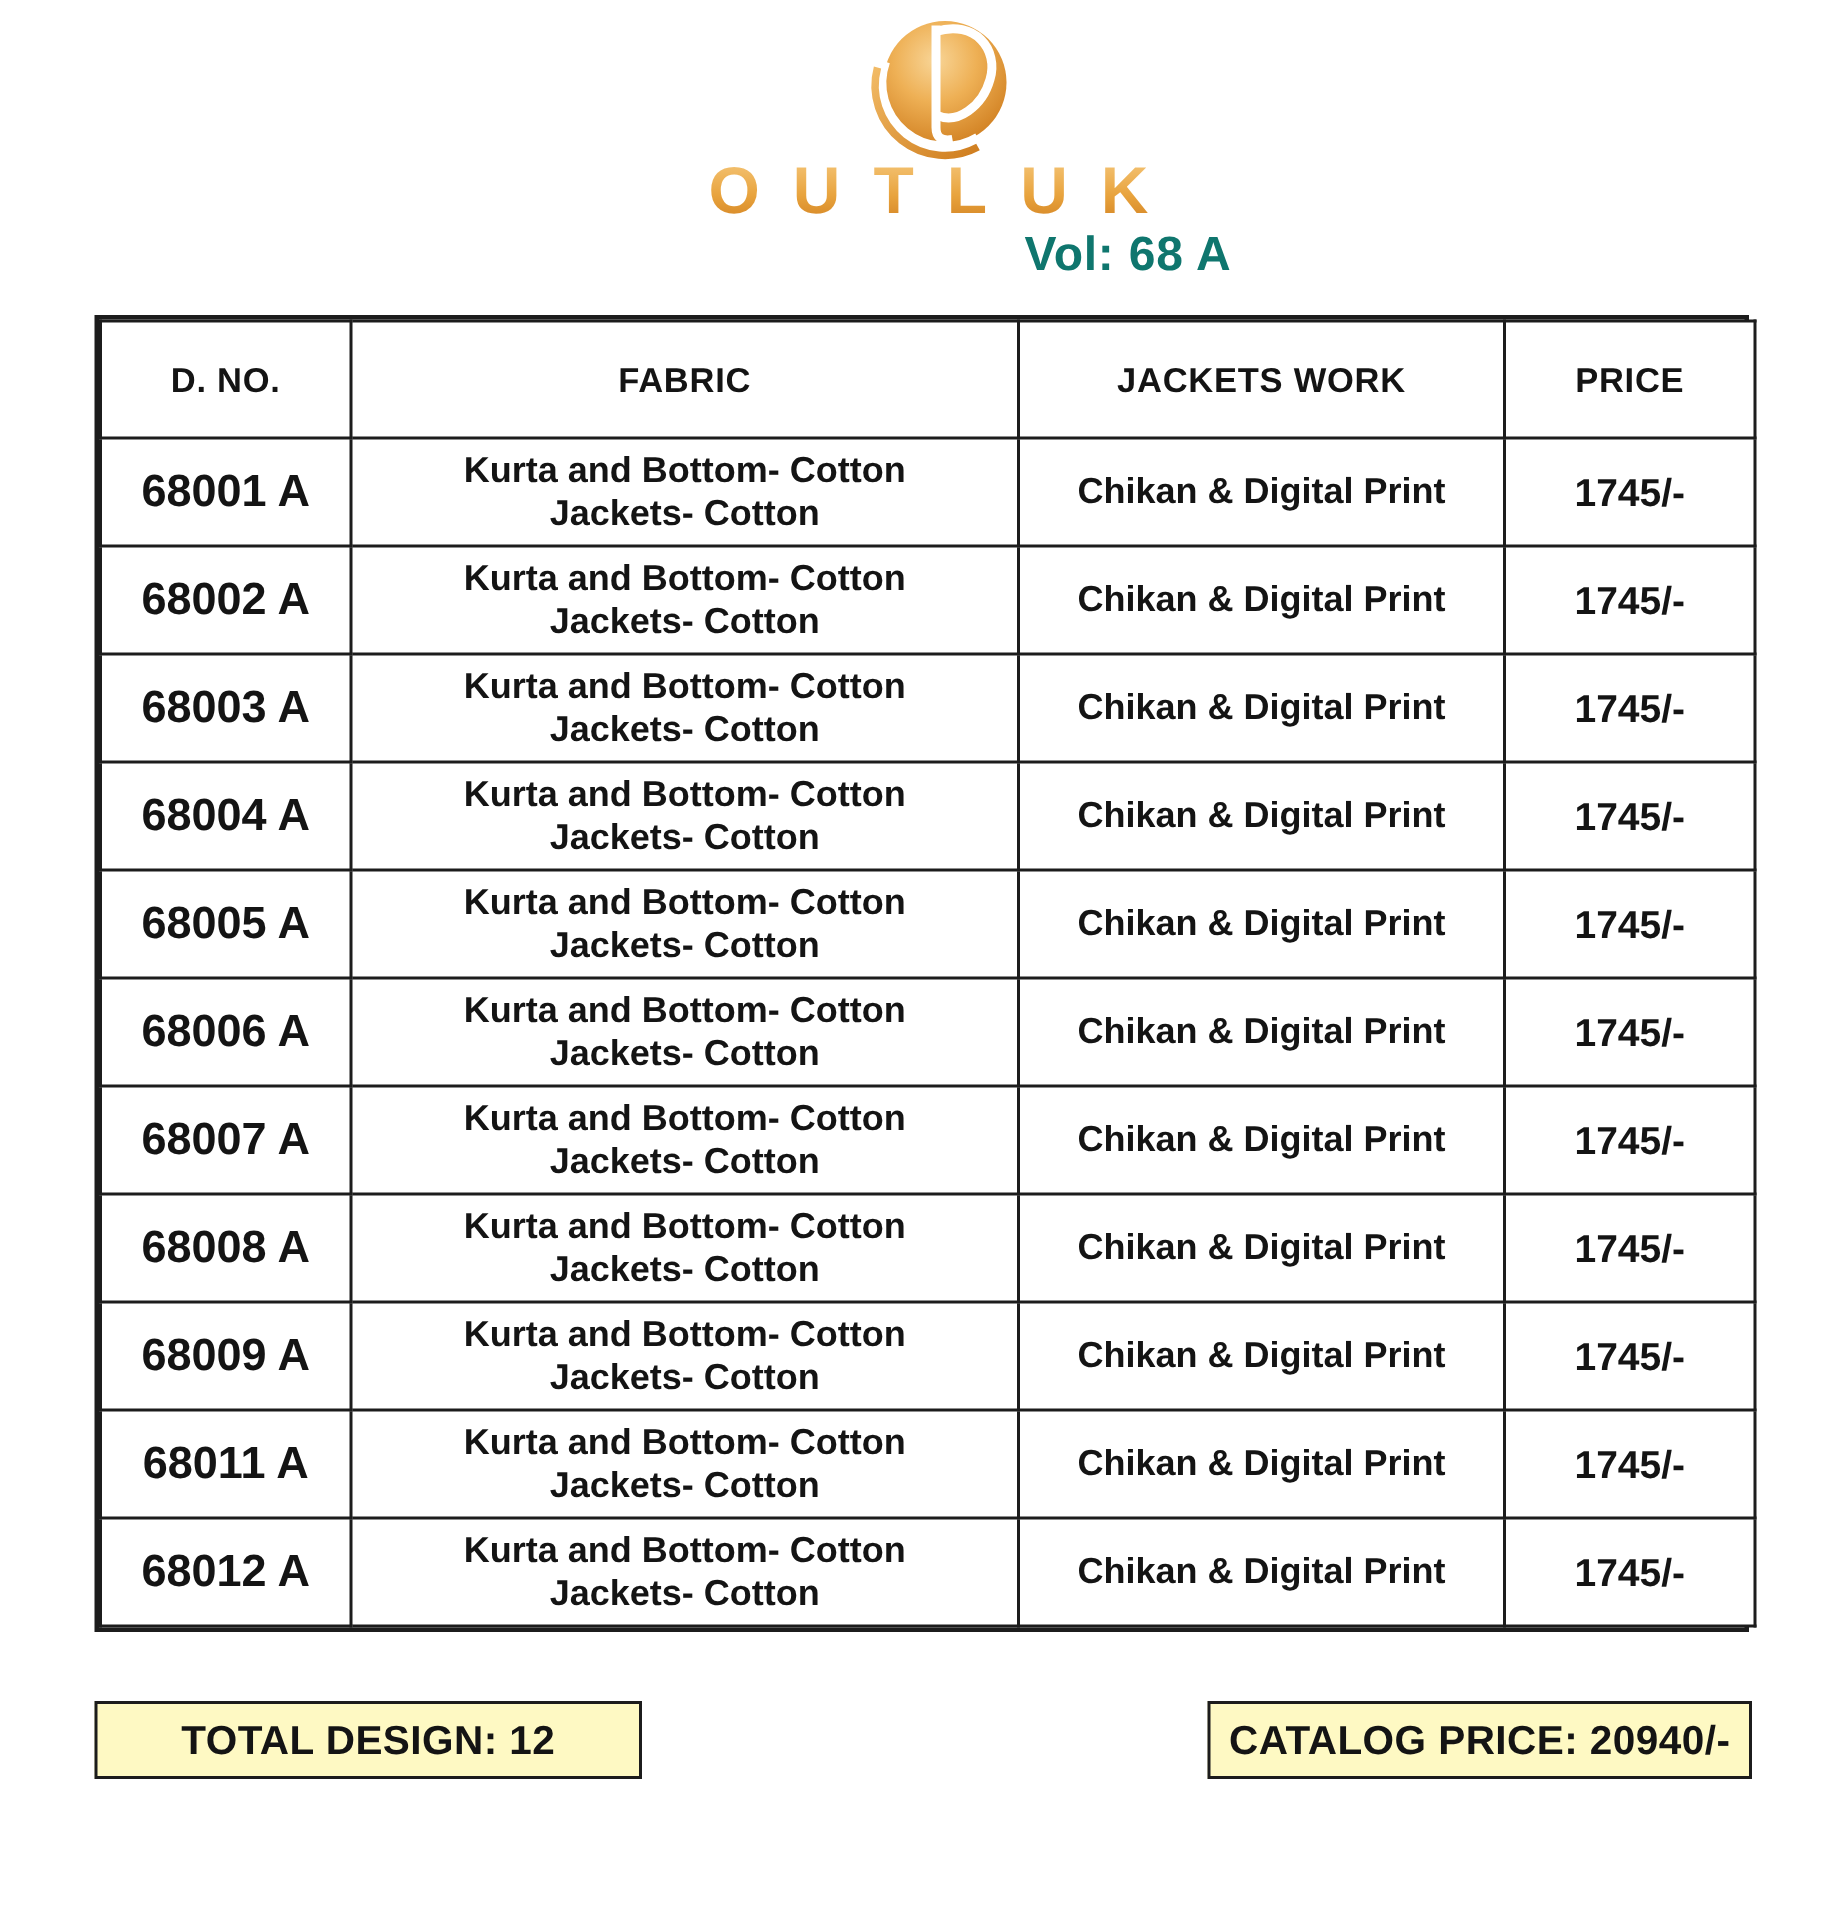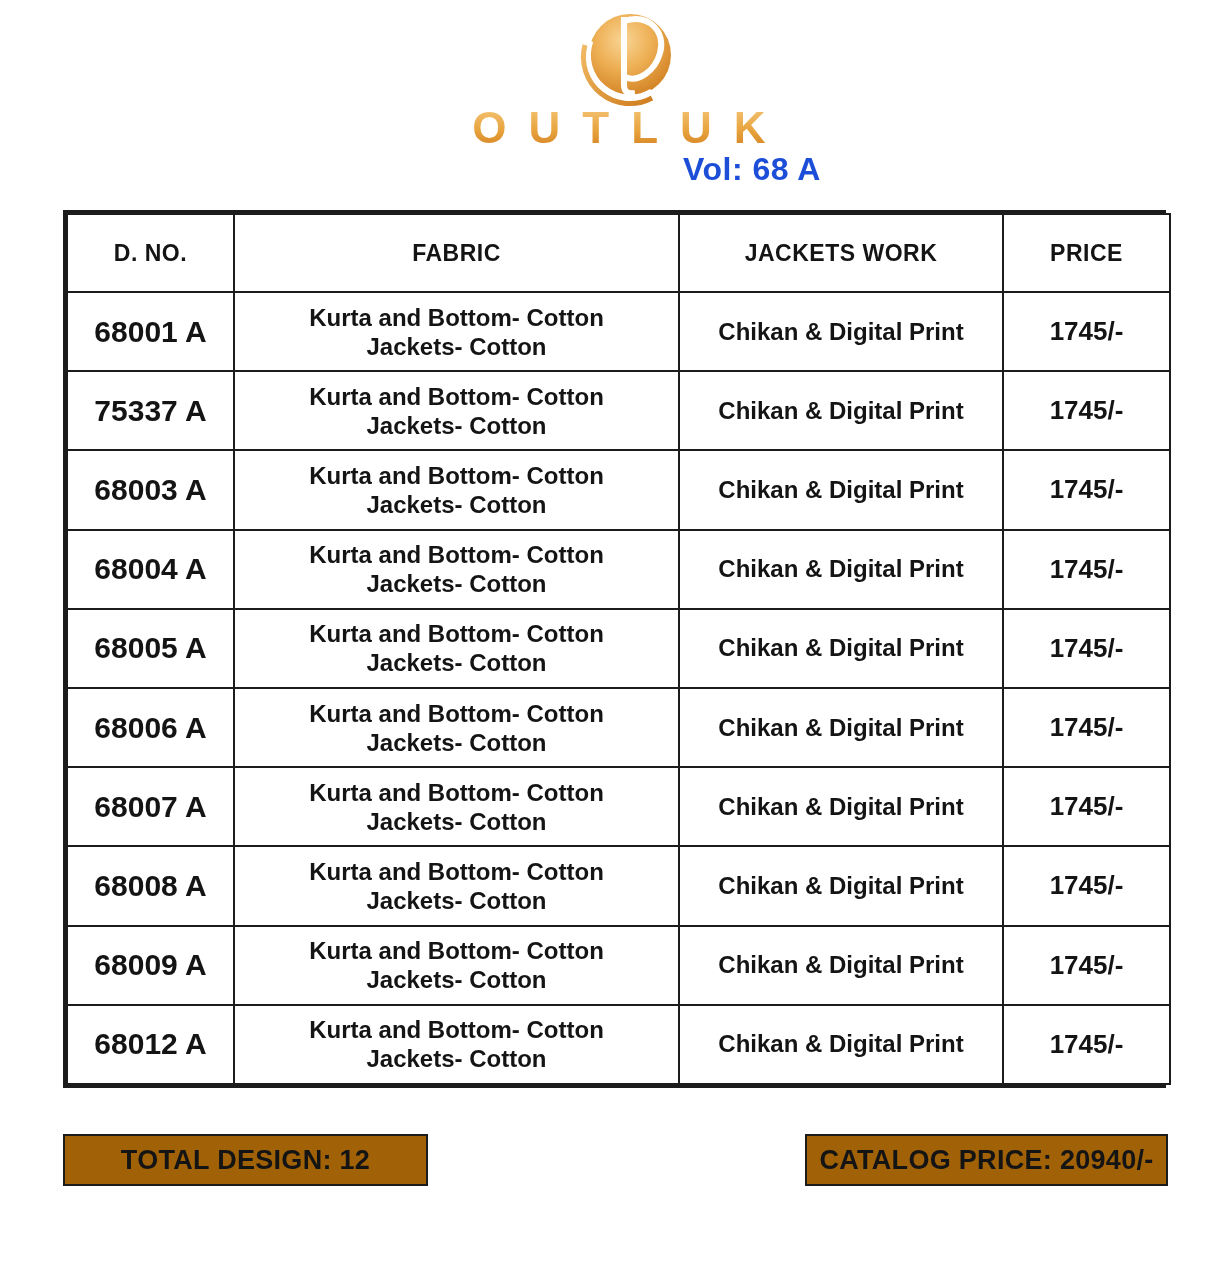--- a/index.html
+++ b/index.html
@@ -26,21 +26,21 @@
   @supports (-webkit-background-clip: text) {
     .wordmark {
       background: linear-gradient(180deg, #f6c97e 0%, #e8a33d 55%, #cf7d1e 100%);
       -webkit-background-clip: text;
       -webkit-text-fill-color: transparent;
     }
   }
   .volume {
     position: absolute; left: 643px; top: 151px;
     font-size: 32px; font-weight: 700;
-    color: #1d4ed8;
+    color: #0f766e;
     letter-spacing: 0.5px;
   }
 
   
   .table-wrap {
     position: absolute; left: 63px; top: 210px;
     width: 1103px; height: 878px;
     border: 3px solid #1c1c1c;
     background: #ffffff;
   }
@@ -67,21 +67,21 @@
   td.cell-work  { font-size: 24px; font-weight: 700; }
   td.cell-price { font-size: 26px; font-weight: 600; }
 
   
   .summary-box {
     position: absolute; top: 1134px; height: 52px;
     border: 2px solid #1c1c1c;
     display: flex; align-items: center; justify-content: center;
     font-size: 27px; font-weight: 700;
     letter-spacing: 0.3px;
-    background: #a16207;
+    background: #fef9c3;
   }
   .summary-box.total   { left: 63px;  width: 365px; }
   .summary-box.catalog { left: 805px; width: 363px; justify-content: center; }
 </style>
 </head>
 <body>
 
 <div class="brand-block">
 
   <svg class="monogram" viewBox="0 0 124 108" xmlns="http://www.w3.org/2000/svg">
@@ -134,21 +134,21 @@
     <td class="cell-dno">68001 A</td>
     <td class="cell-fabric">
       <div>Kurta and Bottom- Cotton</div>
       <div>Jackets- Cotton</div>
     </td>
     <td class="cell-work">Chikan &amp; Digital Print</td>
     <td class="cell-price">1745/-</td>
   </tr>
 
   <tr>
-    <td class="cell-dno">75337 A</td>
+    <td class="cell-dno">68002 A</td>
     <td class="cell-fabric">
       <div>Kurta and Bottom- Cotton</div>
       <div>Jackets- Cotton</div>
     </td>
     <td class="cell-work">Chikan &amp; Digital Print</td>
     <td class="cell-price">1745/-</td>
   </tr>
 
   <tr>
     <td class="cell-dno">68003 A</td>
@@ -214,20 +214,29 @@
     <td class="cell-dno">68009 A</td>
     <td class="cell-fabric">
       <div>Kurta and Bottom- Cotton</div>
       <div>Jackets- Cotton</div>
     </td>
     <td class="cell-work">Chikan &amp; Digital Print</td>
     <td class="cell-price">1745/-</td>
   </tr>
 
 
+  <tr>
+    <td class="cell-dno">68011 A</td>
+    <td class="cell-fabric">
+      <div>Kurta and Bottom- Cotton</div>
+      <div>Jackets- Cotton</div>
+    </td>
+    <td class="cell-work">Chikan &amp; Digital Print</td>
+    <td class="cell-price">1745/-</td>
+  </tr>
 
   <tr>
     <td class="cell-dno">68012 A</td>
     <td class="cell-fabric">
       <div>Kurta and Bottom- Cotton</div>
       <div>Jackets- Cotton</div>
     </td>
     <td class="cell-work">Chikan &amp; Digital Print</td>
     <td class="cell-price">1745/-</td>
   </tr>

